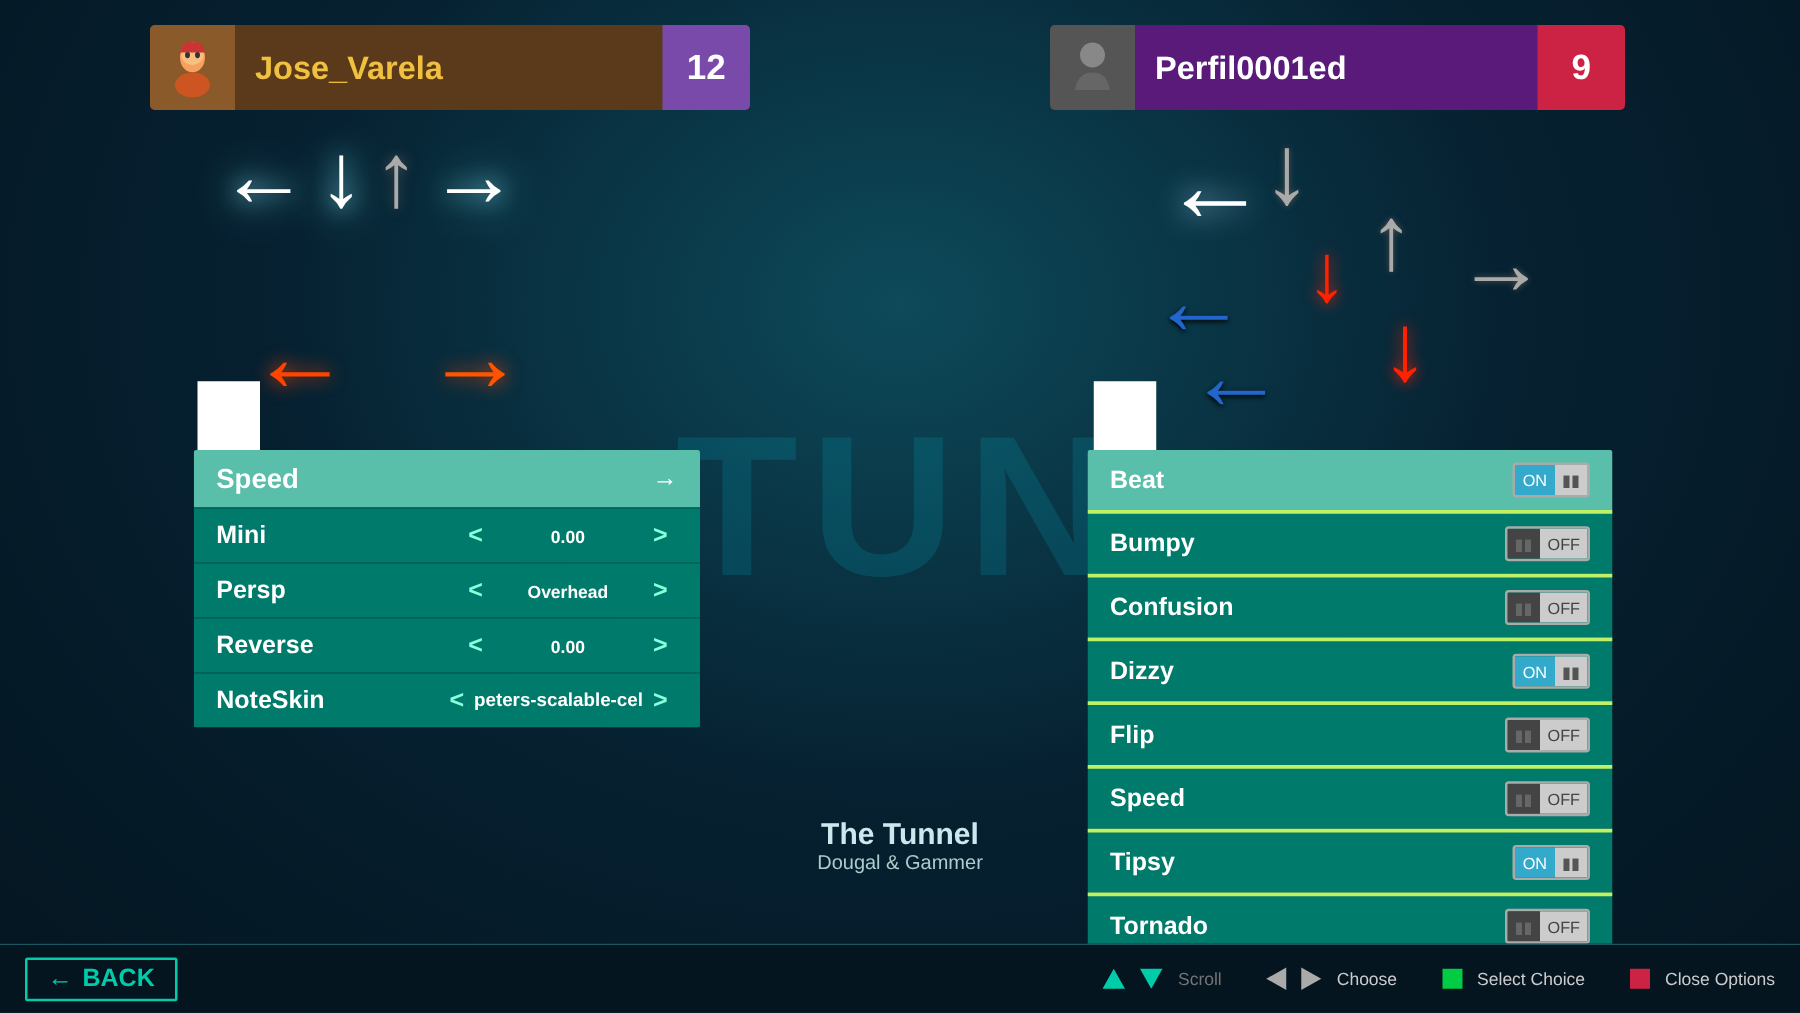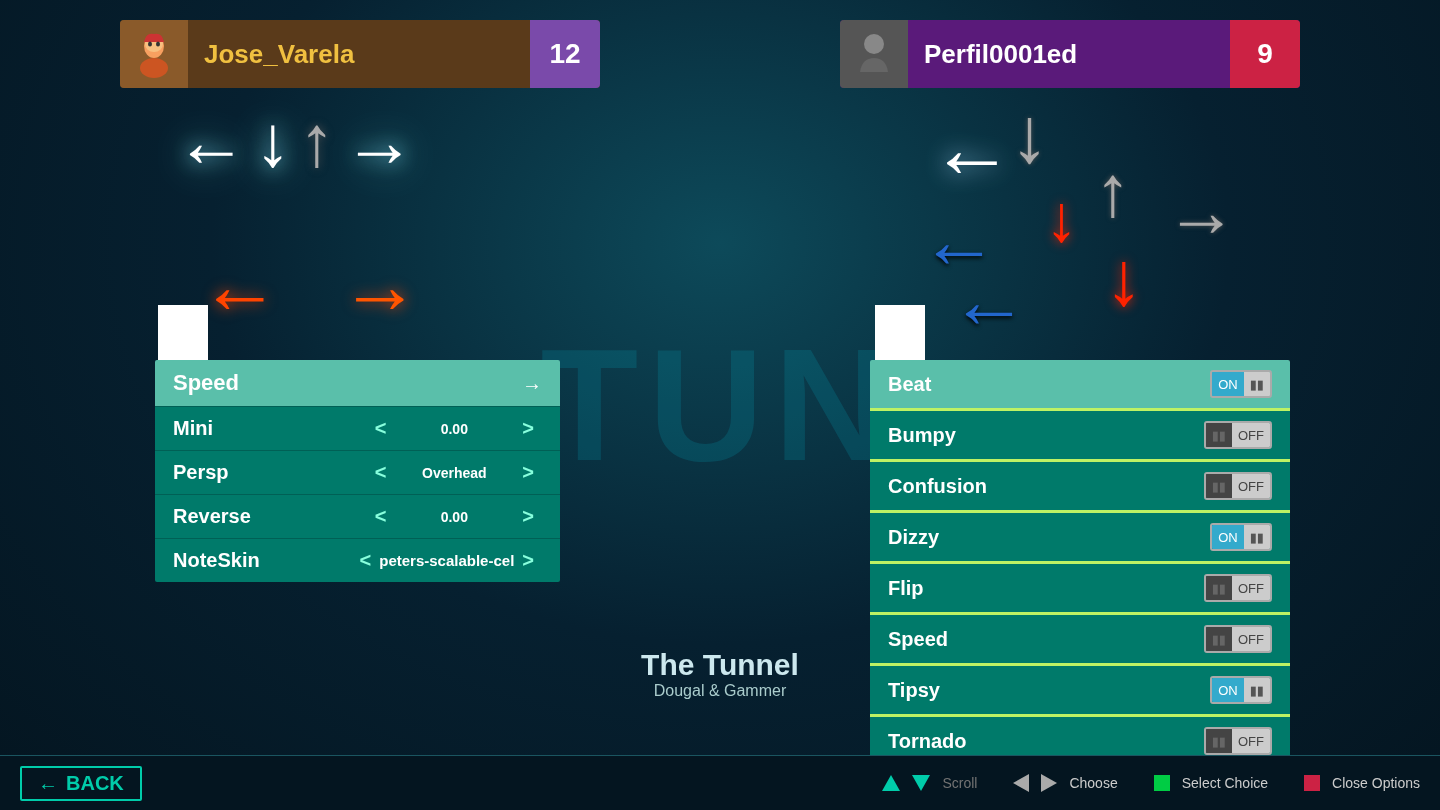--- a/index.html
+++ b/index.html
@@ -39,21 +39,21 @@
     .song-info {
       position: absolute;
       bottom: 110px;
       left: 50%;
       transform: translateX(-50%);
       text-align: center;
       z-index: 2;
     }
     .song-title {
       color: #cce8ee;
-      font-size: 30px;
+      font-size: 24px;
       font-weight: bold;
     }
     .song-artist {
       color: #aacccc;
       font-size: 16px;
     }
 
     
     .player-header {
       position: absolute;

